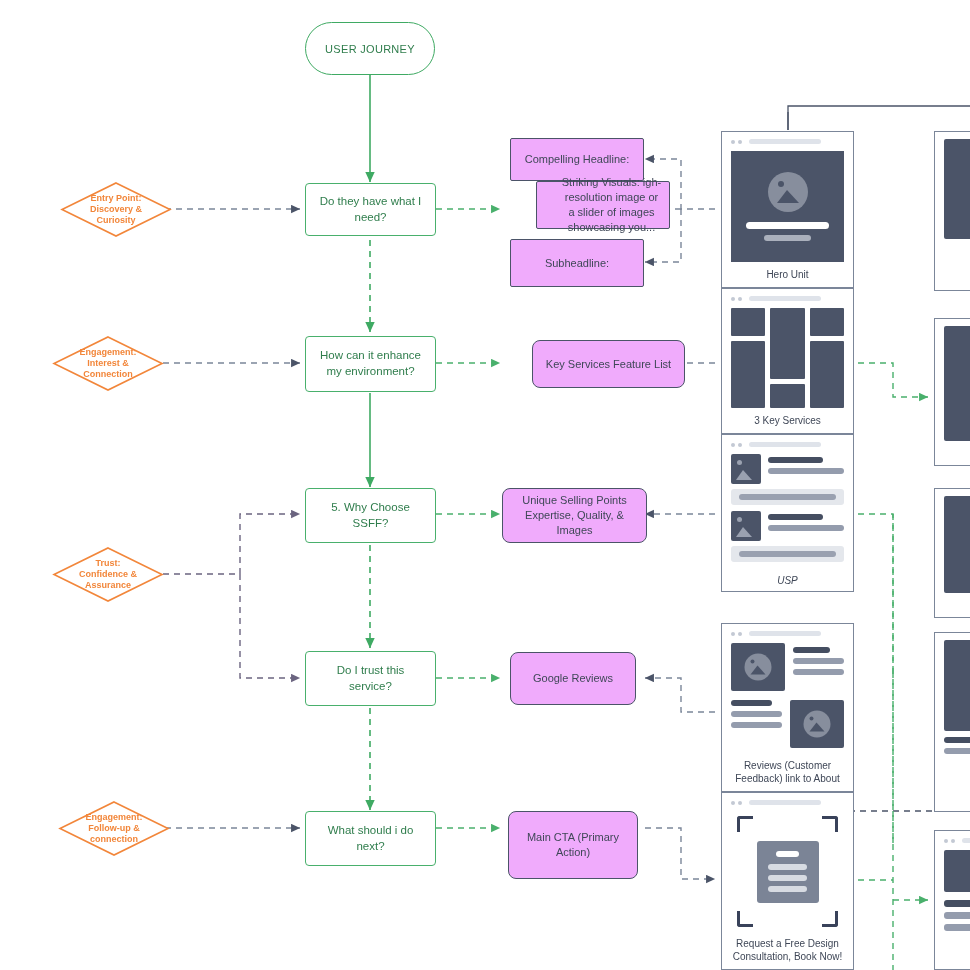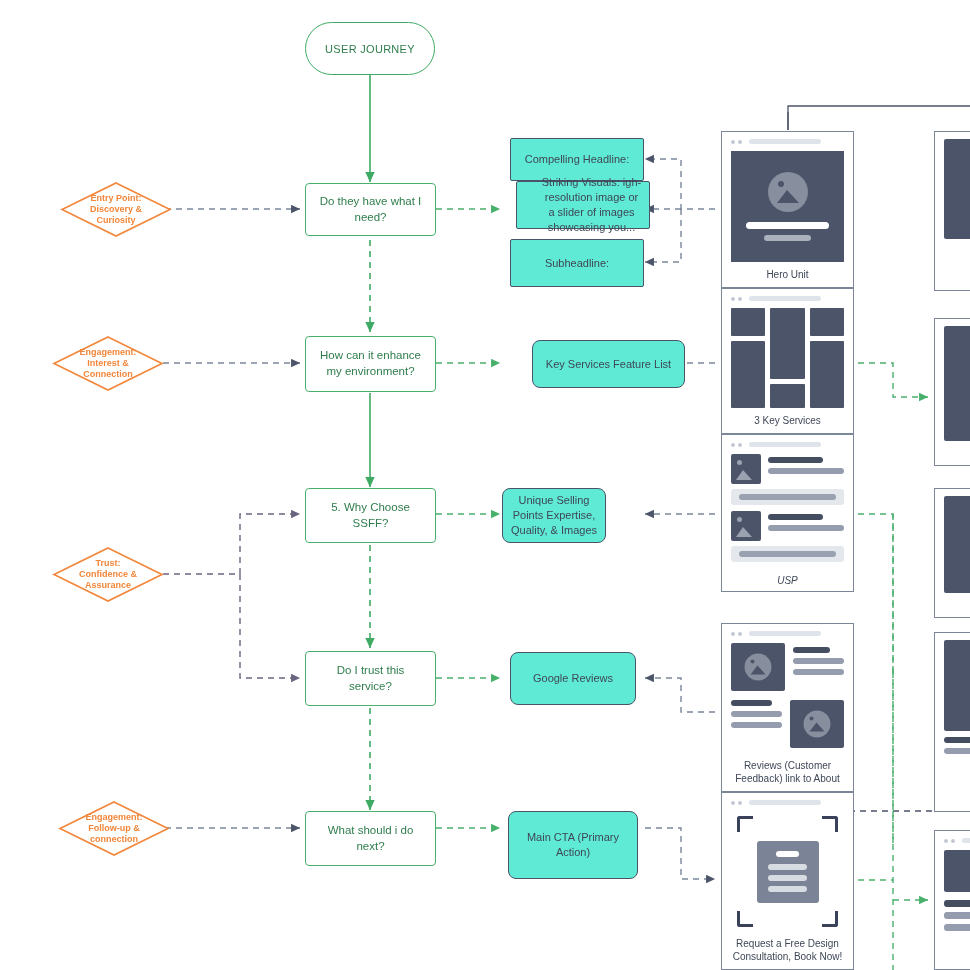--- a/index.html
+++ b/index.html
@@ -55,21 +55,21 @@
     line-height: 1.35;
     background: #fff;
     padding: 4px 8px;
   }
 
   .content-node {
     border: 1.2px solid #4b5468;
     color: #3f4757;
     font-size: 11px;
     line-height: 1.35;
-    background: #5eead4;
+    background: #f0abfc;
     padding: 4px 7px;
     align-items: center;
   }
   .content-node.rounded { border-radius: 8px; }
   .content-node.square  { border-radius: 2px; }
 
   
   .diamond-wrap {
     position: absolute;
   }
@@ -457,33 +457,33 @@
   </div>
 
   <div class="node decision-node" style="left:305px; top:811px; width:131px; height:55px;">
     <span>What should i do next?</span>
   </div>
 
   <div class="node content-node square" style="left:510px; top:138px; width:134px; height:43px;">
     <span>Compelling Headline:</span>
   </div>
 
-  <div class="node content-node square" style="left:516px; top:181px; width:134px; height:48px;padding-left:24px;">
+  <div class="node content-node square" style="left:536px; top:181px; width:134px; height:48px;padding-left:24px;">
     <span>Striking Visuals: igh-resolution image or a slider of images showcasing you...</span>
   </div>
 
   <div class="node content-node square" style="left:510px; top:239px; width:134px; height:48px;">
     <span>Subheadline:</span>
   </div>
 
   <div class="node content-node rounded" style="left:532px; top:340px; width:153px; height:48px;">
     <span>Key Services Feature List</span>
   </div>
 
-  <div class="node content-node rounded" style="left:502px; top:488px; width:104px; height:55px;">
+  <div class="node content-node rounded" style="left:502px; top:488px; width:145px; height:55px;">
     <span>Unique Selling Points Expertise, Quality, &amp; Images</span>
   </div>
 
   <div class="node content-node rounded" style="left:510px; top:652px; width:126px; height:53px;">
     <span>Google Reviews</span>
   </div>
 
   <div class="node content-node rounded" style="left:508px; top:811px; width:130px; height:68px;">
     <span>Main CTA (Primary Action)</span>
   </div>

